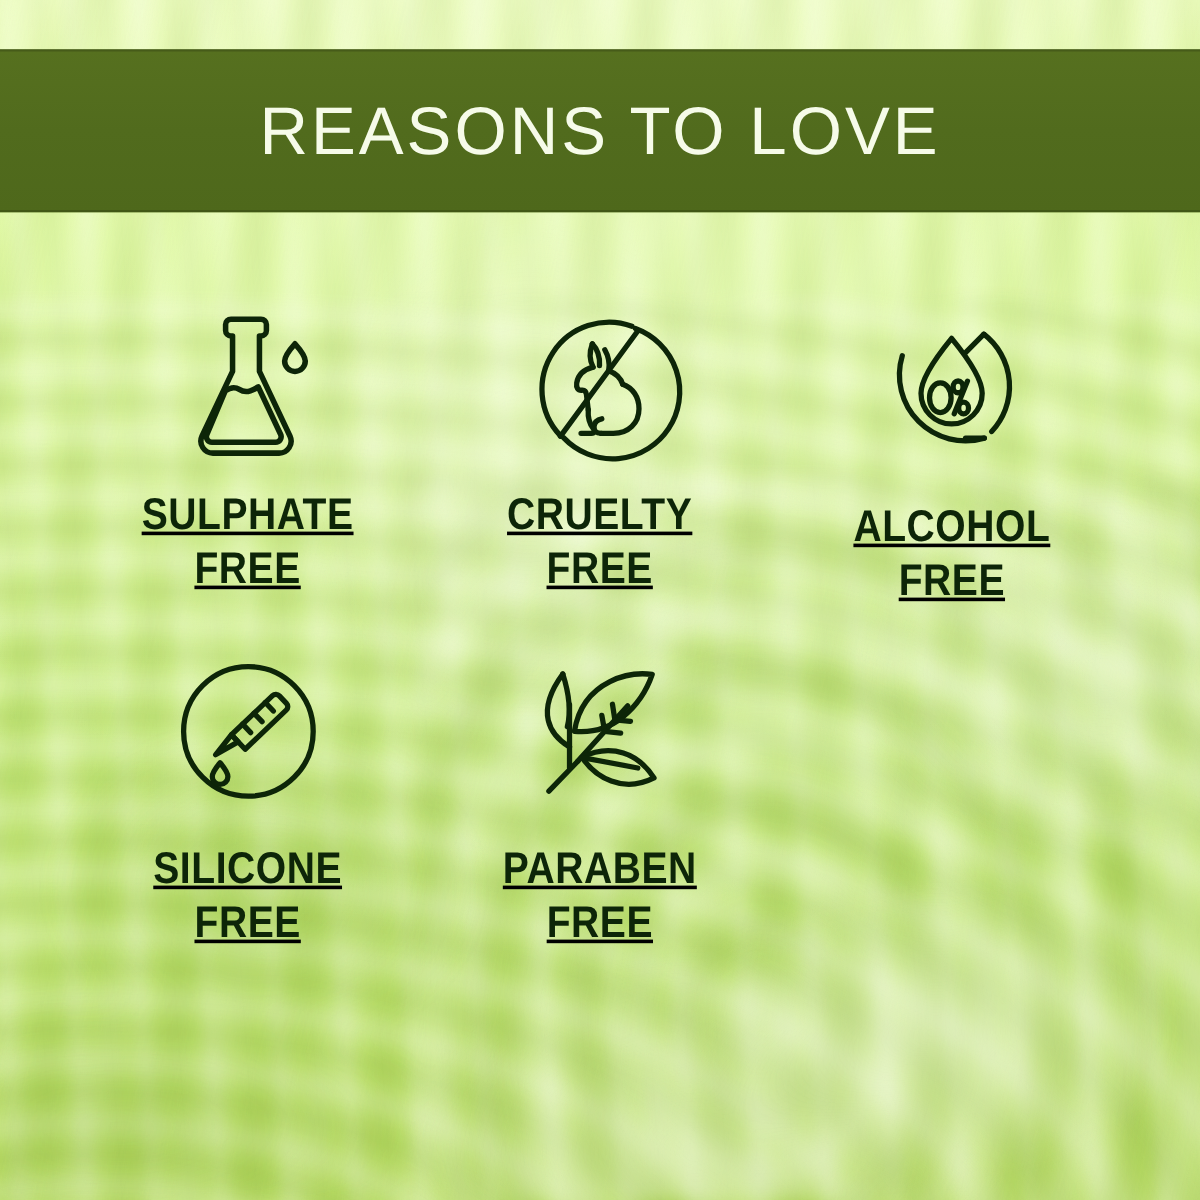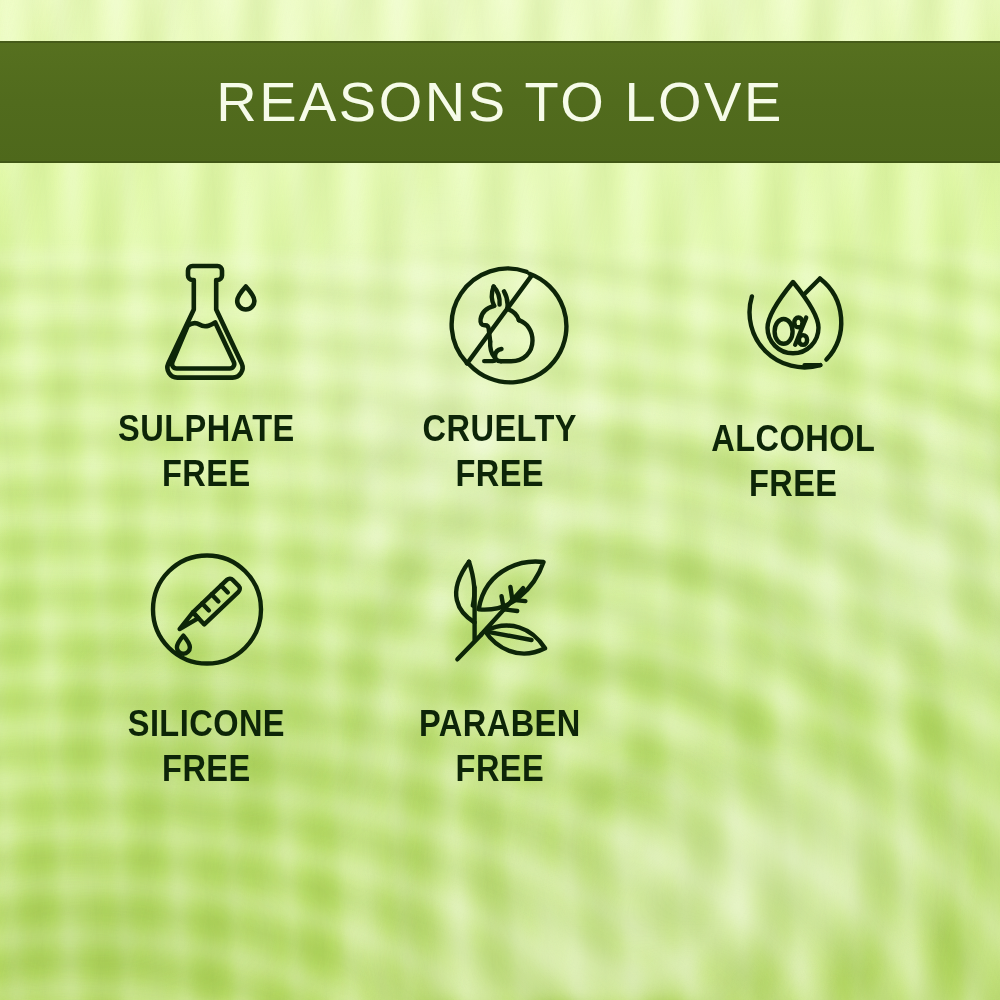--- a/index.html
+++ b/index.html
@@ -115,21 +115,21 @@
     background: radial-gradient(ellipse 120% 100% at 50% 20%,
                 rgba(255,255,255,0.22), rgba(255,255,255,0) 62%);
   }
 
   
   .banner {
     position: absolute;
     left: 0;
     top: 41px;
     width: 1000px;
-    height: 122px;
+    height: 136px;
     background: linear-gradient(to bottom, #56701f 0%, #516b1d 50%, #4e681b 100%);
     box-shadow: inset 0 2px 0 rgba(0,0,0,0.18), inset 0 -2px 0 rgba(0,0,0,0.16);
     display: flex;
     align-items: center;
     justify-content: center;
   }
   .banner-title {
     color: #f6fbe9;
     font-family: "Liberation Sans", sans-serif;
     font-size: 56px;
@@ -147,20 +147,21 @@
     top: 250px;
     width: 880px;
     display: grid;
     grid-template-columns: repeat(3, 1fr);
     grid-template-rows: repeat(2, 285px);
   }
   .badge {
     display: flex;
     flex-direction: column;
     align-items: center;
+    text-decoration: underline;
   }
   .badge-icon {
     height: 140px;
     display: flex;
     align-items: center;
     justify-content: center;
   }
   .badge-icon svg {
     display: block;
     overflow: visible;

